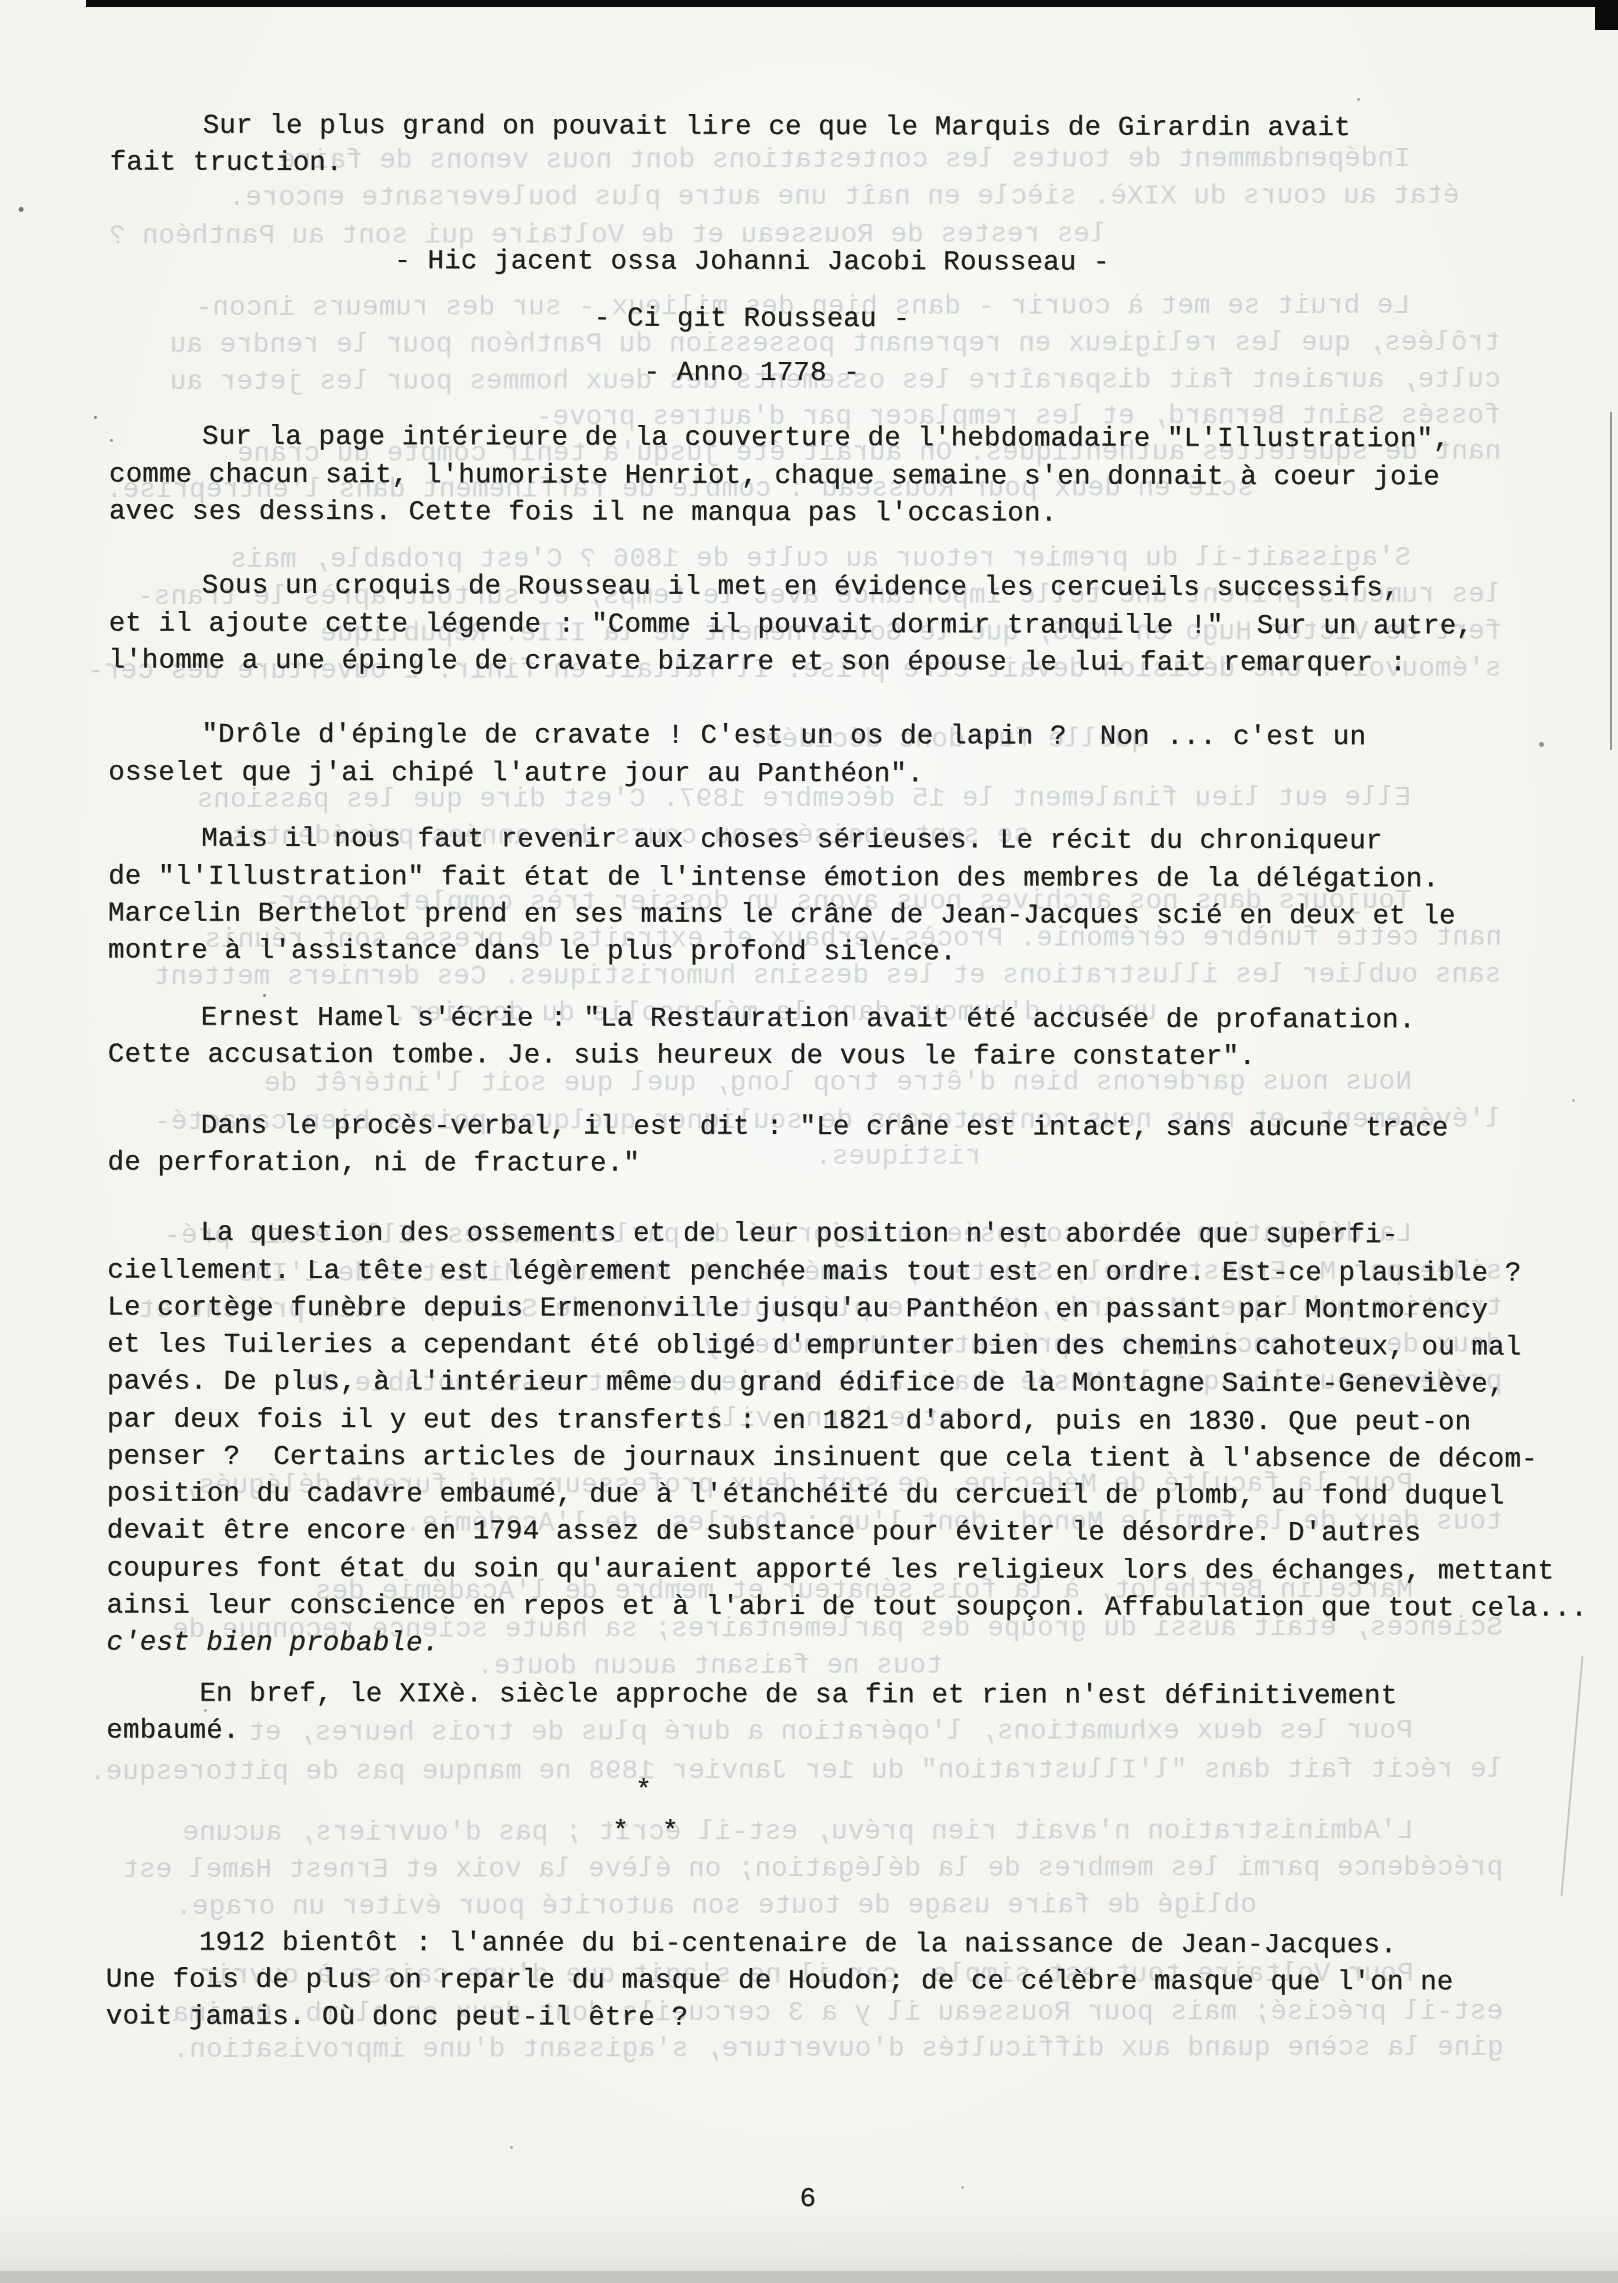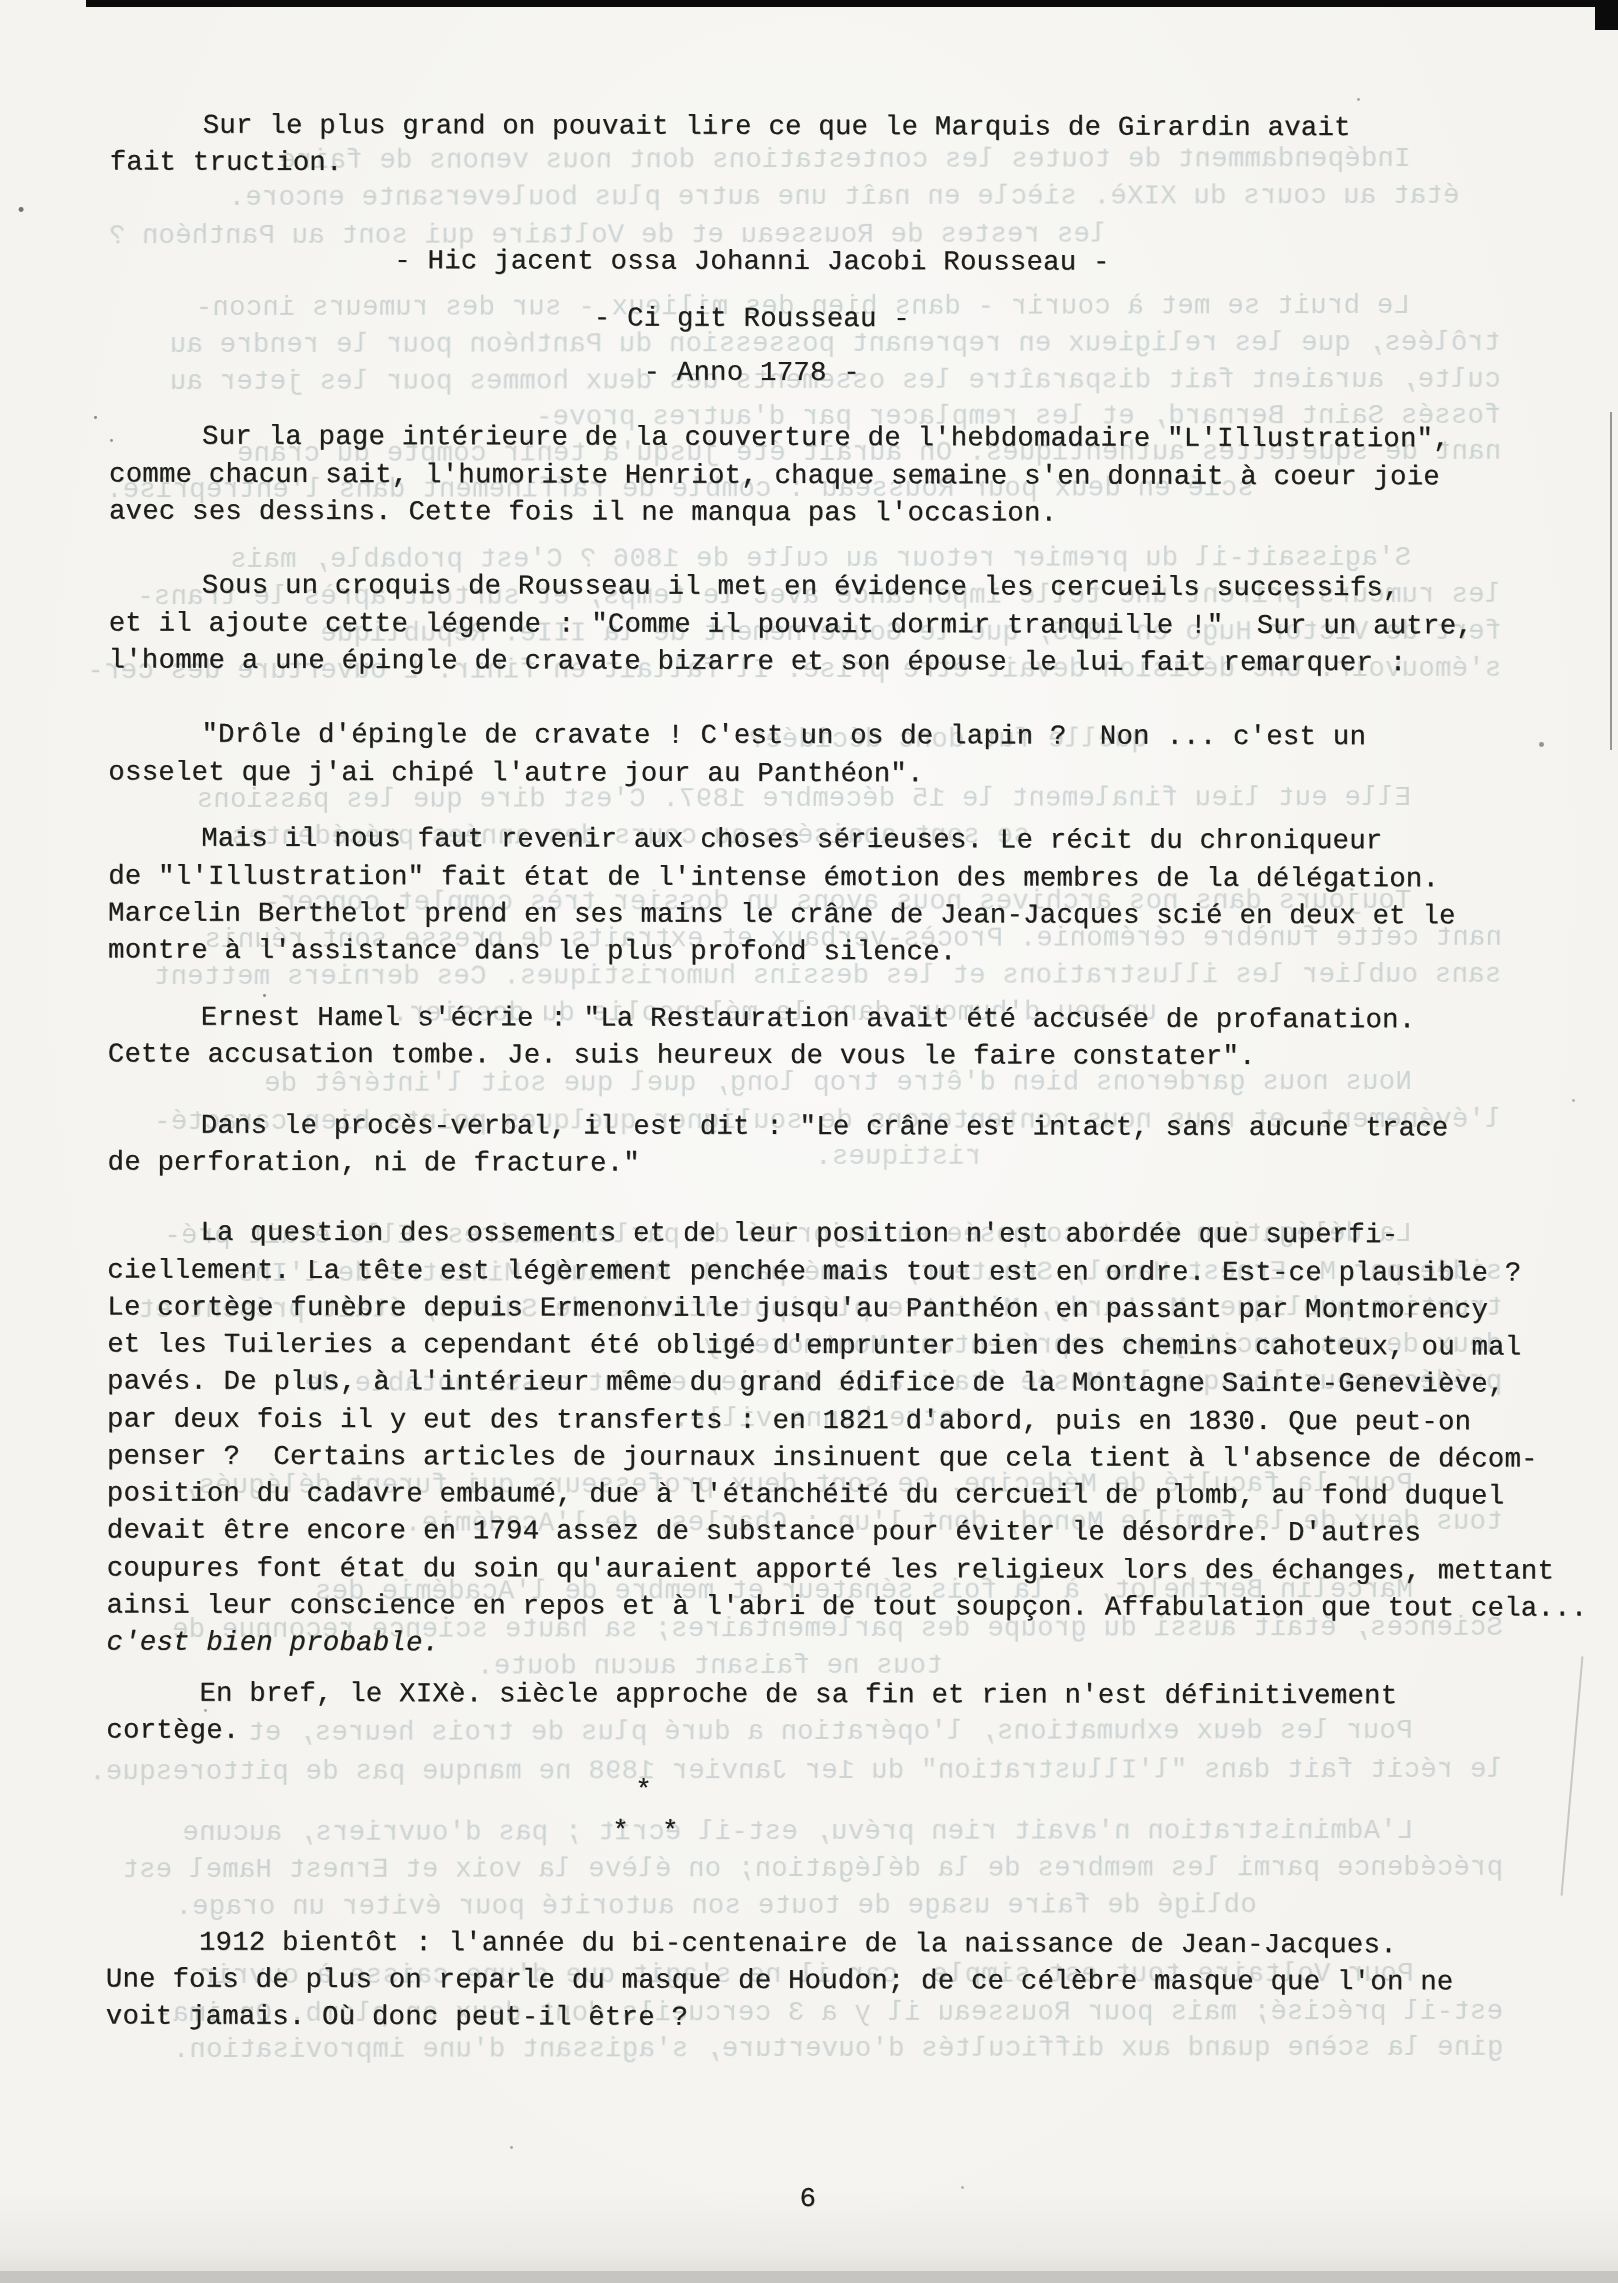--- a/index.html
+++ b/index.html
@@ -123,21 +123,21 @@
       <div class="line" style="top: 1329px; left: 110px;">et les Tuileries a cependant été obligé d'emprunter bien des chemins cahoteux, ou mal</div>
       <div class="line" style="top: 1366px; left: 110px;">pavés. De plus, à l'intérieur même du grand édifice de la Montagne Sainte-Geneviève,</div>
       <div class="line" style="top: 1404px; left: 110px;">par deux fois il y eut des transferts : en 1821 d'abord, puis en 1830. Que peut-on</div>
       <div class="line" style="top: 1441px; left: 110px;">penser ?  Certains articles de journaux insinuent que cela tient à l'absence de décom-</div>
       <div class="line" style="top: 1478px; left: 110px;">position du cadavre embaumé, due à l'étanchéité du cercueil de plomb, au fond duquel</div>
       <div class="line" style="top: 1515px; left: 110px;">devait être encore en 1794 assez de substance pour éviter le désordre. D'autres</div>
       <div class="line" style="top: 1553px; left: 110px;">coupures font état du soin qu'auraient apporté les religieux lors des échanges, mettant</div>
       <div class="line" style="top: 1590px; left: 110px;">ainsi leur conscience en repos et à l'abri de tout soupçon. Affabulation que tout cela...</div>
       <div class="line" style="top: 1627px; left: 110px; font-style: italic;">c'est bien probable.</div>
       <div class="line" style="top: 1678px; left: 203px;">En bref, le XIXè. siècle approche de sa fin et rien n'est définitivement</div>
-      <div class="line" style="top: 1715px; left: 110px;">cortège.</div>
+      <div class="line" style="top: 1715px; left: 110px;">embaumé.</div>
       <div class="line" style="top: 1774px; left: 639px;">*</div>
       <div class="line" style="top: 1815px; left: 616px;">*  *</div>
       <div class="line" style="top: 1927px; left: 203px;">1912 bientôt : l'année du bi-centenaire de la naissance de Jean-Jacques.</div>
       <div class="line" style="top: 1964px; left: 110px;">Une fois de plus on reparle du masque de Houdon; de ce célèbre masque que l'on ne</div>
       <div class="line" style="top: 2001px; left: 110px;">voit jamais. Où donc peut-il être ?</div>
       <div class="line" style="top: 2182px; left: 804px;">6</div>
     </div>
   <div class="edge-top"></div>
   <div class="edge-corner"></div>
   <div class="edge-right"></div>

